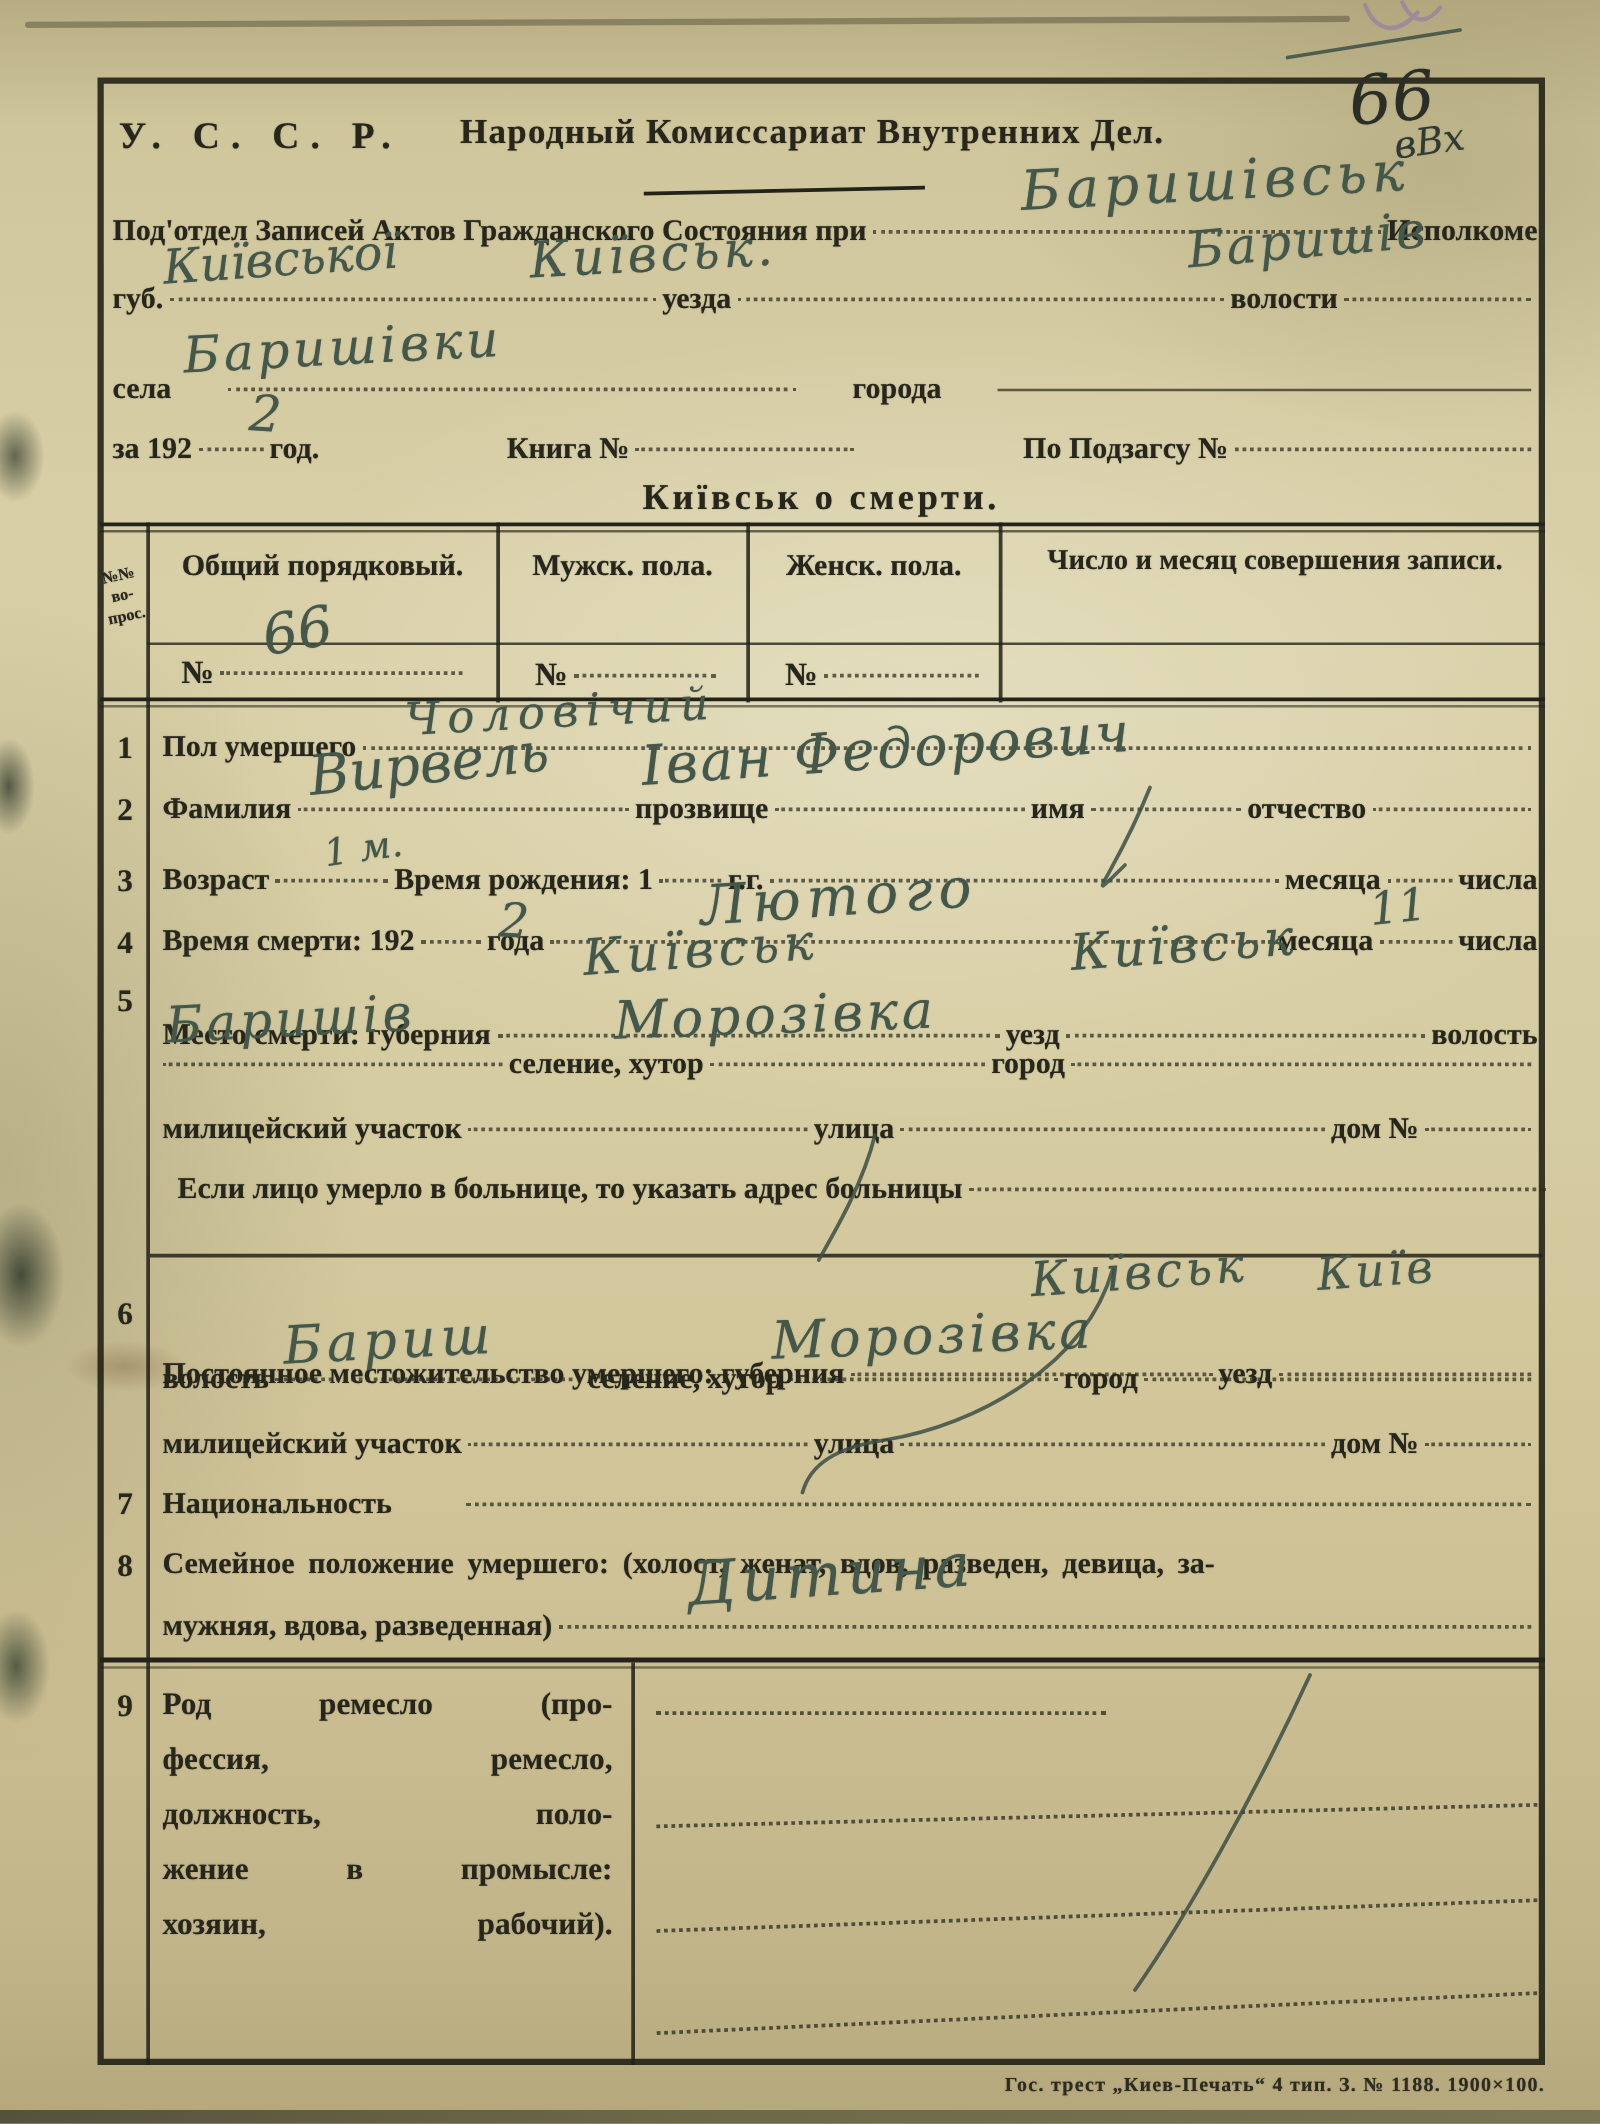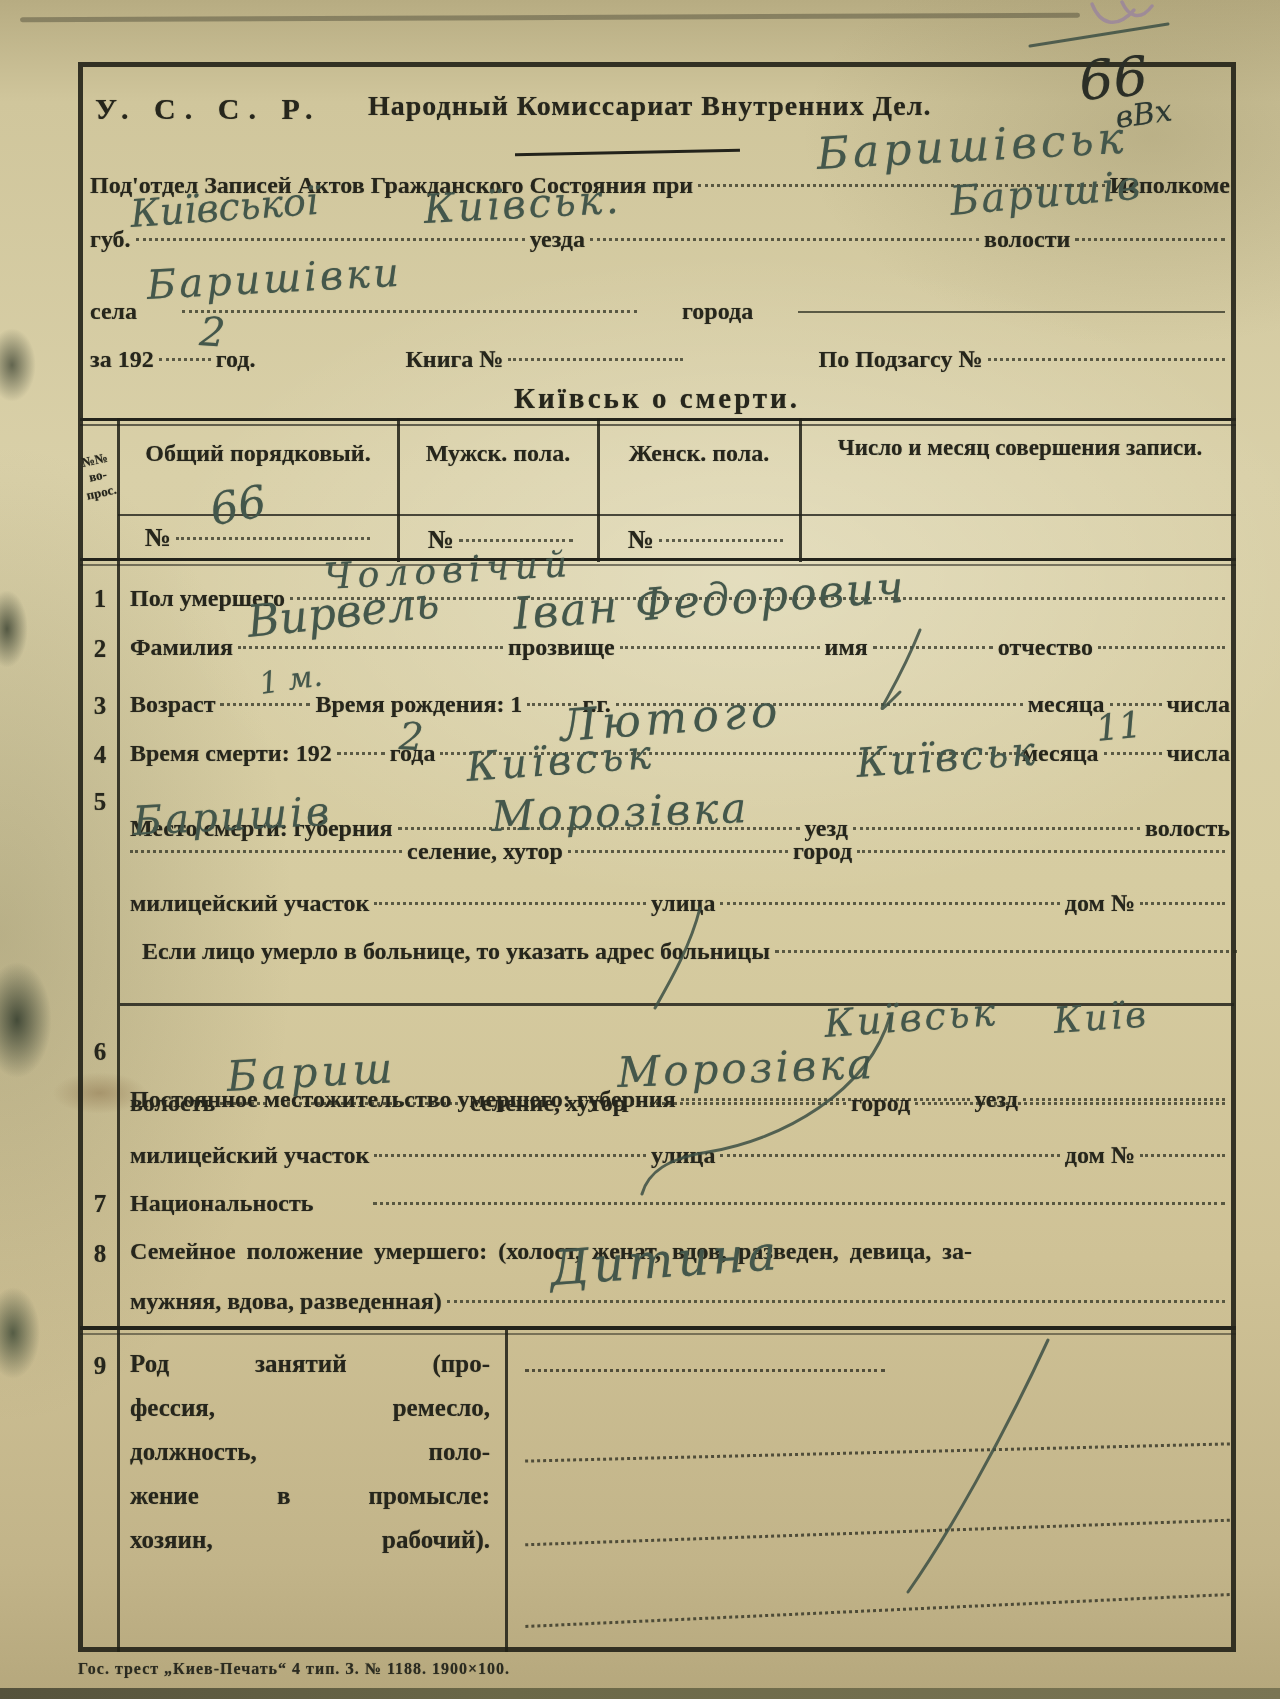--- a/index.html
+++ b/index.html
@@ -264,31 +264,31 @@
   <div class="line" style="left:130px;top:1288px;width:1100px;">
     <span class="lbl">мужняя, вдова, разведенная)</span>
     <span class="ul"></span>
   </div>
   <div class="hw" style="left:552px;top:1240px;font-size:48px;letter-spacing:4px;transform:rotate(-4deg);">Дитина</div>
 
   <div class="rule" style="left:80px;top:1326px;width:1156px;height:4px;"></div>
   <div class="rule" style="left:80px;top:1333px;width:1156px;height:2px;opacity:.5;"></div>
   <div class="vline" style="left:505px;top:1330px;height:322px;"></div>
 
-  <div class="b9" style="top:1350px;">Род занятий (про-</div>
+  <div class="b9" style="top:1350px;">Род ремесло (про-</div>
   <div class="b9" style="top:1394px;">фессия, ремесло,</div>
   <div class="b9" style="top:1438px;">должность, поло-</div>
   <div class="b9" style="top:1482px;">жение в промысле:</div>
   <div class="b9" style="top:1526px;">хозяин, рабочий).</div>
   <div class="ul9" style="left:525px;top:1368px;width:360px;"></div>
   <div class="ul9" style="left:525px;top:1450px;width:705px;transform:rotate(-1.4deg);"></div>
   <div class="ul9" style="left:525px;top:1530px;width:705px;transform:rotate(-2deg);"></div>
   <div class="ul9" style="left:525px;top:1608px;width:705px;transform:rotate(-2.6deg);"></div>
 
-  <div class="abs print" style="left:78px;top:1660px;width:1158px;text-align:left;font-size:16px;letter-spacing:1px;color:#2b2b20;">Гос. трест „Киев-Печать“ 4 тип. З. № 1188. 1900×100.</div>
+  <div class="abs print" style="left:78px;top:1660px;width:1158px;text-align:right;font-size:16px;letter-spacing:1px;color:#2b2b20;">Гос. трест „Киев-Печать“ 4 тип. З. № 1188. 1900×100.</div>
 
   <svg class="abs" width="1280" height="1699" viewBox="0 0 1280 1699" style="left:0;top:0;pointer-events:none;">
     <g fill="none" stroke="#3c4f44" stroke-width="3" stroke-linecap="round" opacity="0.85">
       <path d="M920,630 C892,700 862,730 900,692"></path>
       <path d="M700,908 C690,948 668,985 655,1008"></path>
       <path d="M890,1016 C868,1092 782,1140 708,1152 C668,1158 648,1172 642,1194"></path>
       <path d="M1048,1340 C1002,1440 948,1535 908,1592"></path>
       <path d="M1030,46 C1080,38 1130,30 1168,24"></path>
     </g>
     <g fill="none" stroke="#8b6fb0" stroke-width="3.5" stroke-linecap="round" opacity="0.5">

